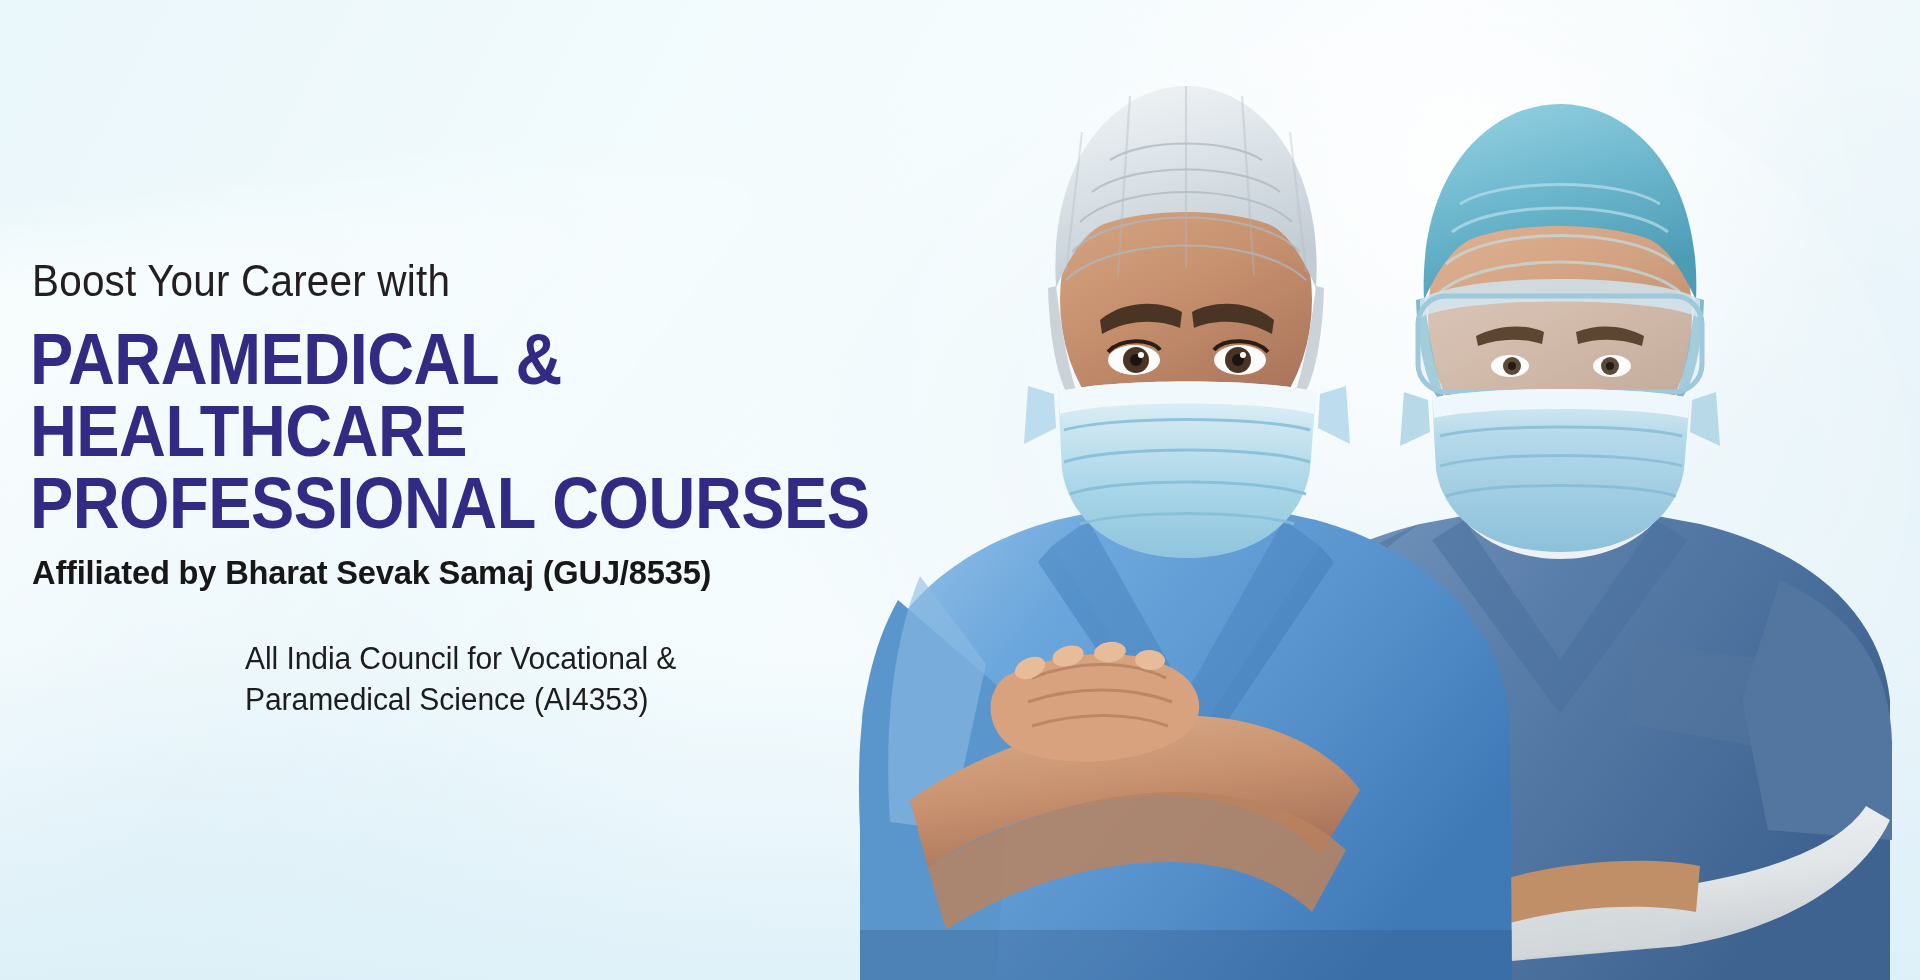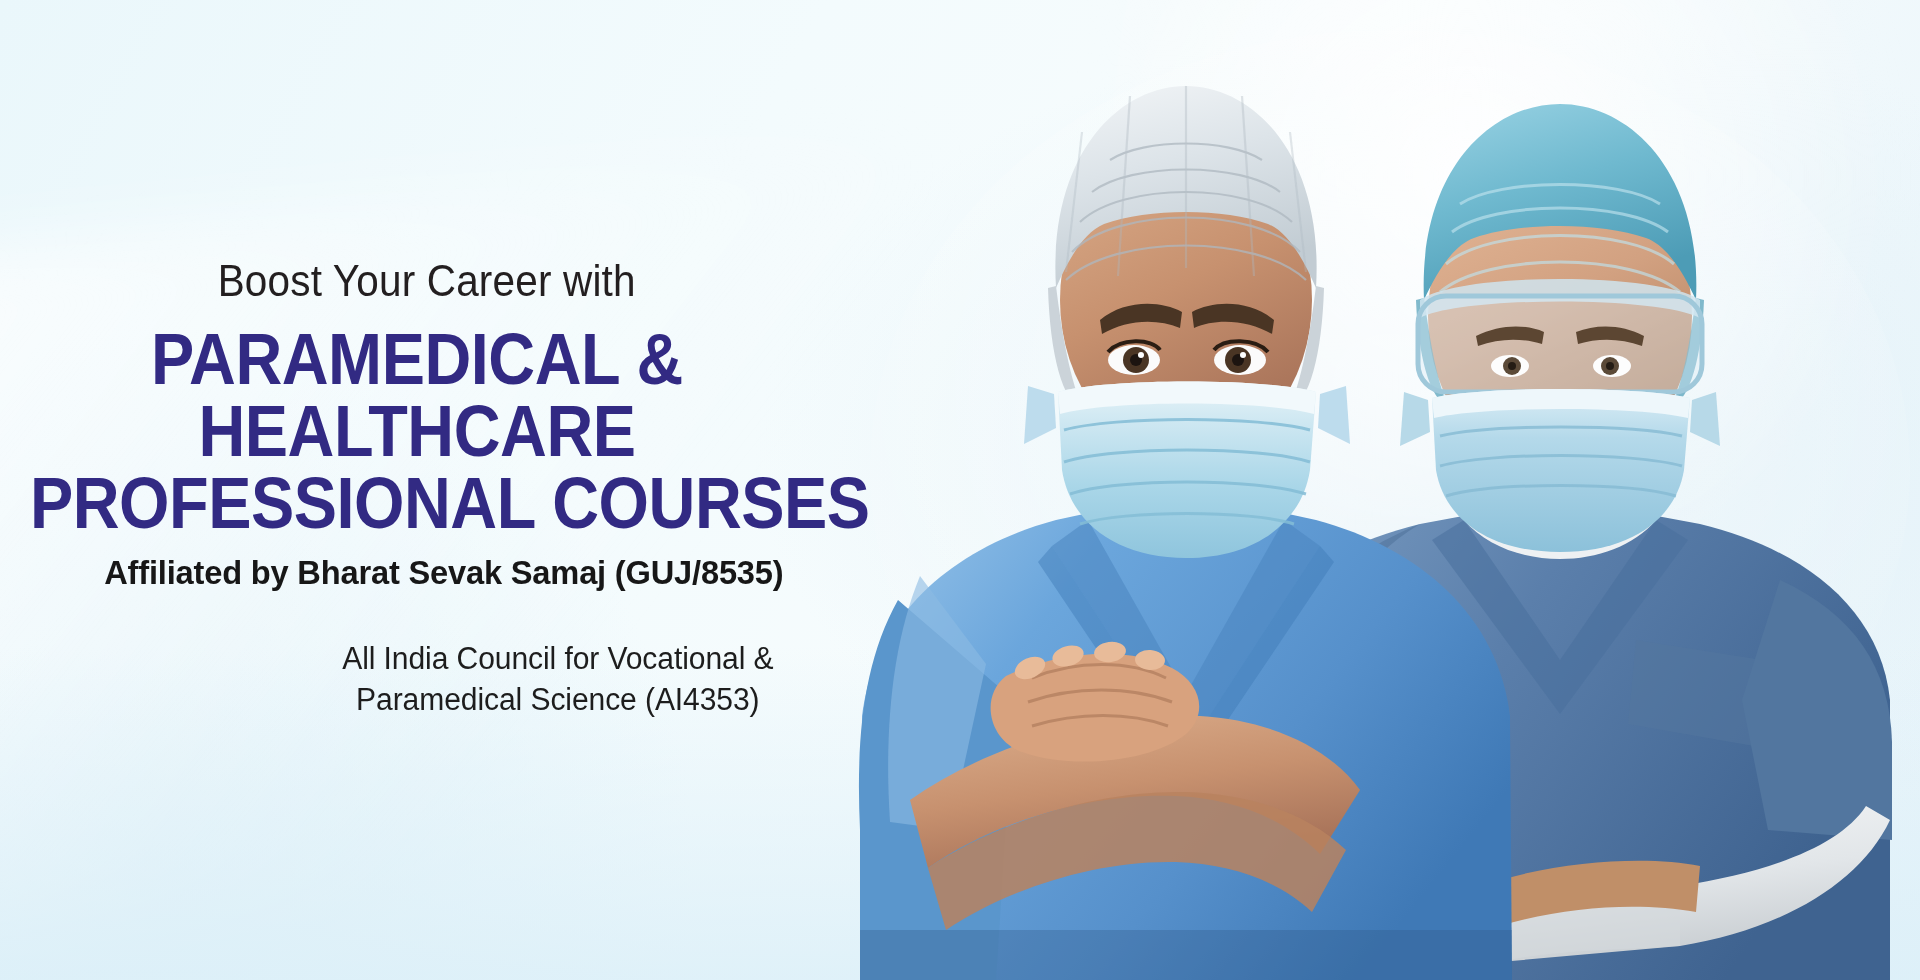--- a/index.html
+++ b/index.html
@@ -7,21 +7,20 @@
     padding: 0;
     background: #ffffff;
   }
   .banner {
     position: relative;
     width: 1920px;
     height: 980px;
     overflow: hidden;
     font-family: "Liberation Sans", sans-serif;
     background: #eff9fc;
-    text-align: center;
   }
   
   .bg-base {
     position: absolute;
     inset: 0;
     background:
       radial-gradient(1200px 700px at 78% 46%, #e2f1f8 0%, rgba(226,241,248,0) 62%),
       radial-gradient(900px 900px at 8% 88%, #e4f3f9 0%, rgba(228,243,249,0) 60%),
       linear-gradient(118deg, #eaf7fb 0%, #f3fbfd 34%, #f7fcfd 58%, #e8f4fa 100%);
   }

